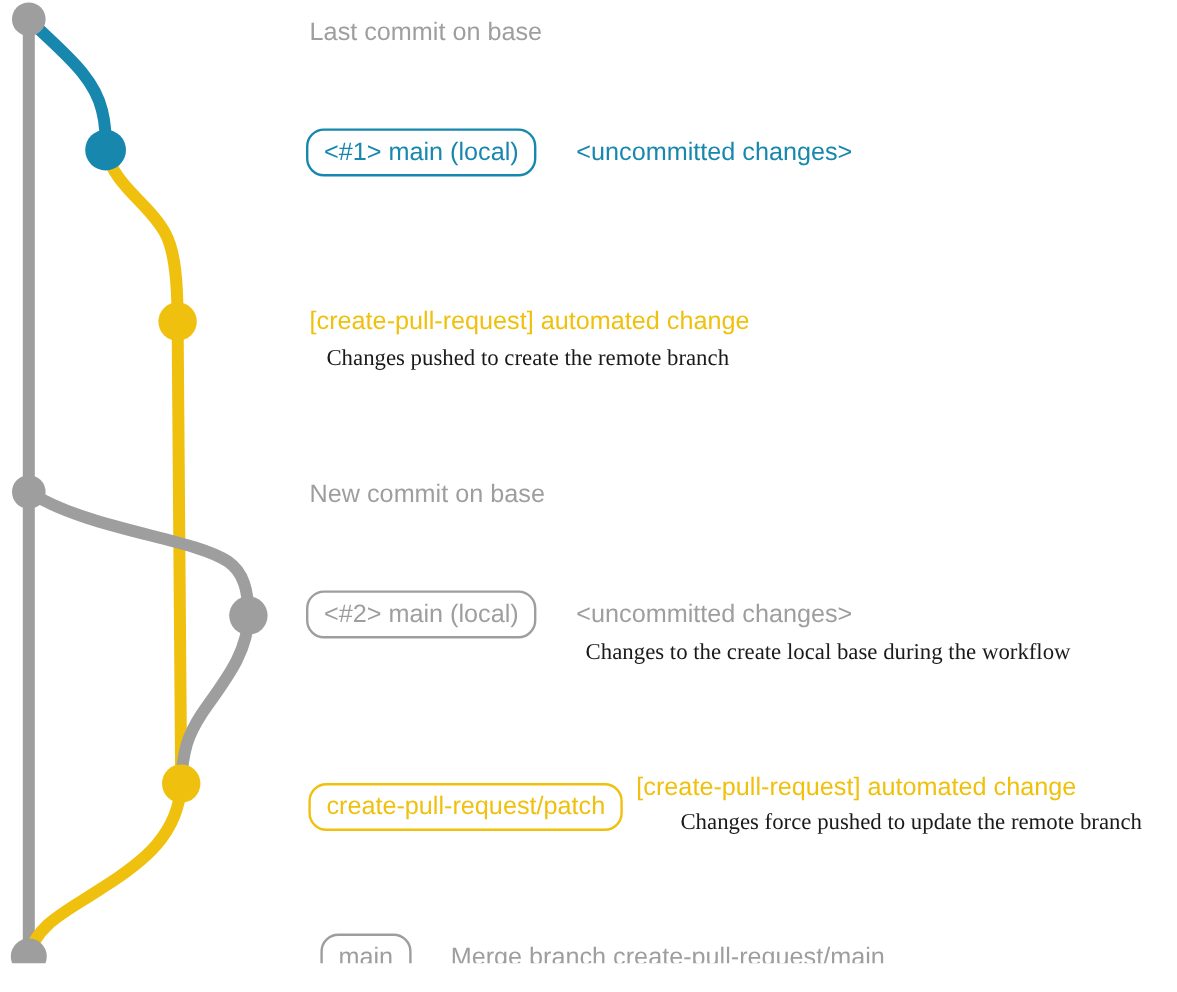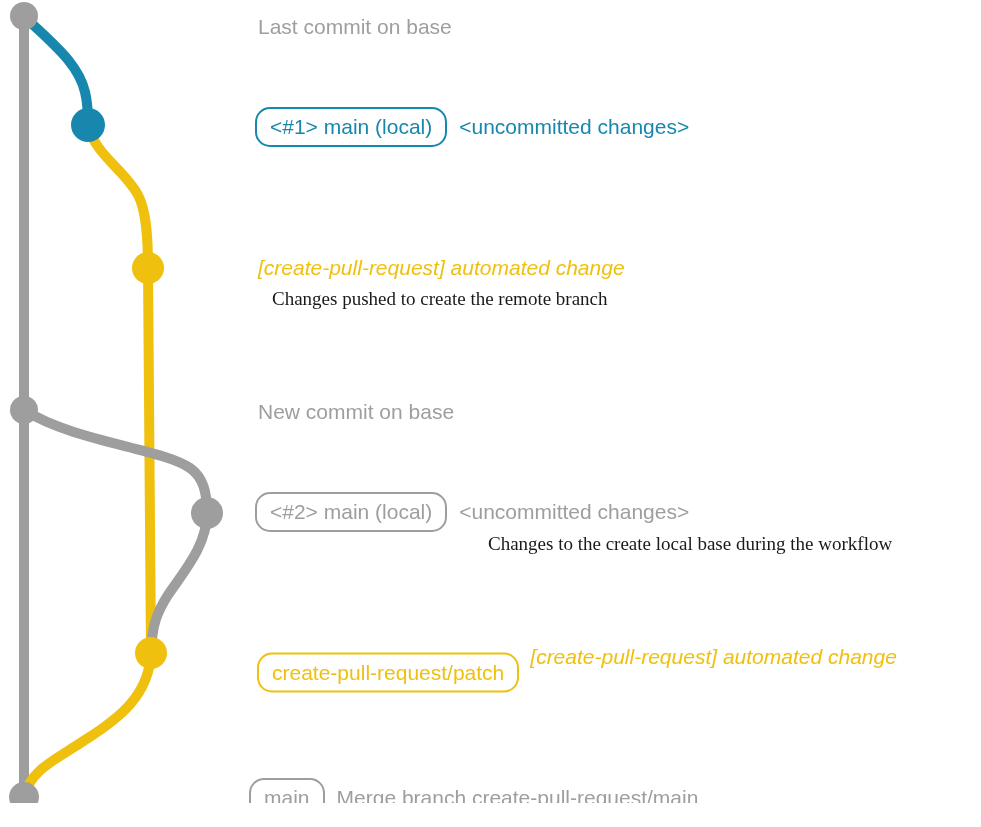--- a/index.html
+++ b/index.html
@@ -31,21 +31,21 @@
     position: absolute;
     font-size: 21px;
     color: var(--gray);
     white-space: nowrap;
     transform: translateY(-50%);
   }
   .row {
     position: absolute;
     display: flex;
     align-items: center;
-    gap: 12px;
+    gap: 33px;
     transform: translateY(-50%);
     white-space: nowrap;
   }
   .badge {
     display: inline-block;
     font-size: 21px;
     line-height: 24px;
     padding: 6px 13px;
     border: 2px solid;
     border-radius: 15px;
@@ -53,21 +53,21 @@
   }
   .badge.blue   { color: var(--blue);   border-color: var(--blue); }
   .badge.gray   { color: var(--gray);   border-color: var(--gray); }
   .badge.yellow { color: var(--yellow); border-color: var(--yellow); margin-top: 33px; }
   .title {
     font-size: 21px;
     white-space: nowrap;
   }
   .title.blue   { color: var(--blue); }
   .title.gray   { color: var(--gray); }
-  .title.yellow { color: var(--yellow); font-style: italic; }
+  .title.yellow { color: var(--yellow); }
   .caption {
     position: absolute;
     font-family: "Liberation Serif", serif;
     font-size: 19px;
     color: var(--ink);
     white-space: nowrap;
     transform: translateY(-50%);
   }
 </style>
 </head>
@@ -117,19 +117,20 @@
   <div class="row" style="left:255px; top:512px;">
     <span class="badge gray">&lt;#2&gt; main (local)</span>
     <span class="title gray">&lt;uncommitted changes&gt;</span>
   </div>
   <div class="caption" style="left:488px; top:544px;">Changes to the create local base during the workflow</div>
 
   <div class="row" style="left:257px; top:656px; gap:11px;">
     <span class="badge yellow">create-pull-request/patch</span>
     <span class="title yellow">[create-pull-request] automated change</span>
   </div>
+  <div class="caption" style="left:567px; top:686px;">Changes force pushed to update the remote branch</div>
 
-  <div class="row" style="left:249px; top:798px;align-items:center;">
+  <div class="row" style="left:267px; top:798px;align-items:center;">
     <span class="badge gray">main</span>
     <span class="title gray">Merge branch create-pull-request/main</span>
   </div>
 
 </div>
 
 </body></html>

